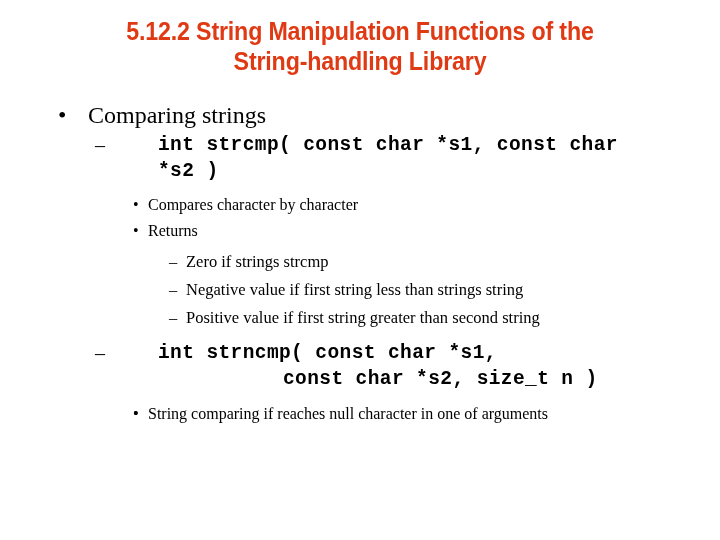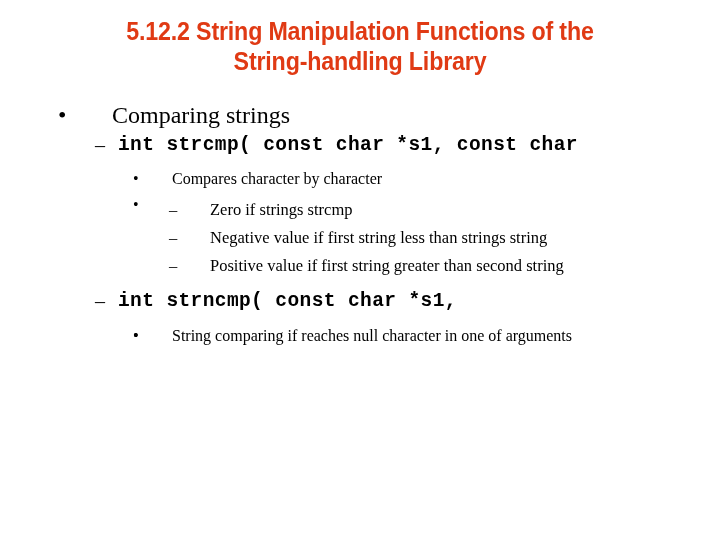--- a/index.html
+++ b/index.html
@@ -47,21 +47,20 @@
     display: block;
     box-sizing: border-box;
   }
   .row .bullet {
     position: absolute;
     display: inline-block;
     text-align: left;
   }
   .row .txt {
     display: block;
-    margin-left: 24px;
   }
 
   
   .lvl1 {
     margin: 0 0 2px 0;
     padding-left: 88px;
     font-size: 24px;
     line-height: 30px;
   }
   .lvl1 .bullet {
@@ -85,20 +84,21 @@
     left: 95px;
     top: 0;
     font-family: "Liberation Serif", "DejaVu Serif", serif;
     font-weight: normal;
     font-size: 20px;
     line-height: 26px;
     letter-spacing: normal;
   }
   .lvl2 .cont {
     display: block;
+    margin-left: 40px;
   }
   .lvl2 .cont-indent {
     display: block;
     padding-left: 165px;
   }
 
   
   .lvl3 {
     margin: 0 0 3px 0;
     padding-left: 148px;
@@ -142,49 +142,52 @@
   <div class="body">
 
     <div class="row lvl1">
       <span class="bullet">•</span>
       <span class="txt">Comparing strings</span>
     </div>
 
     <div class="row lvl2">
       <span class="bullet">–</span>
       <span class="cont">int strcmp( const char *s1, const char</span>
+      <span class="cont">*s2 )</span>
     </div>
 
     <div class="row lvl3 gap-before-sub">
       <span class="bullet">•</span>
       <span class="txt">Compares character by character</span>
     </div>
 
     <div class="row lvl3">
       <span class="bullet">•</span>
+      <span class="txt">Returns</span>
     </div>
 
     <div class="row lvl4 gap-before-dash">
       <span class="bullet">–</span>
       <span class="txt">Zero if strings strcmp</span>
     </div>
 
     <div class="row lvl4">
       <span class="bullet">–</span>
       <span class="txt">Negative value if first string less than strings string</span>
     </div>
 
     <div class="row lvl4">
       <span class="bullet">–</span>
       <span class="txt">Positive value if first string greater than second string</span>
     </div>
 
     <div class="row lvl2 gap-before-strncmp">
       <span class="bullet">–</span>
       <span class="cont">int strncmp( const char *s1,</span>
+      <span class="cont-indent">const char *s2, size_t n )</span>
     </div>
 
     <div class="row lvl3 gap-before-last">
       <span class="bullet">•</span>
     </div>
 
     <div class="row lvl3">
       <span class="bullet">•</span>
       <span class="txt">String comparing if reaches null character in one of arguments</span>
     </div>

